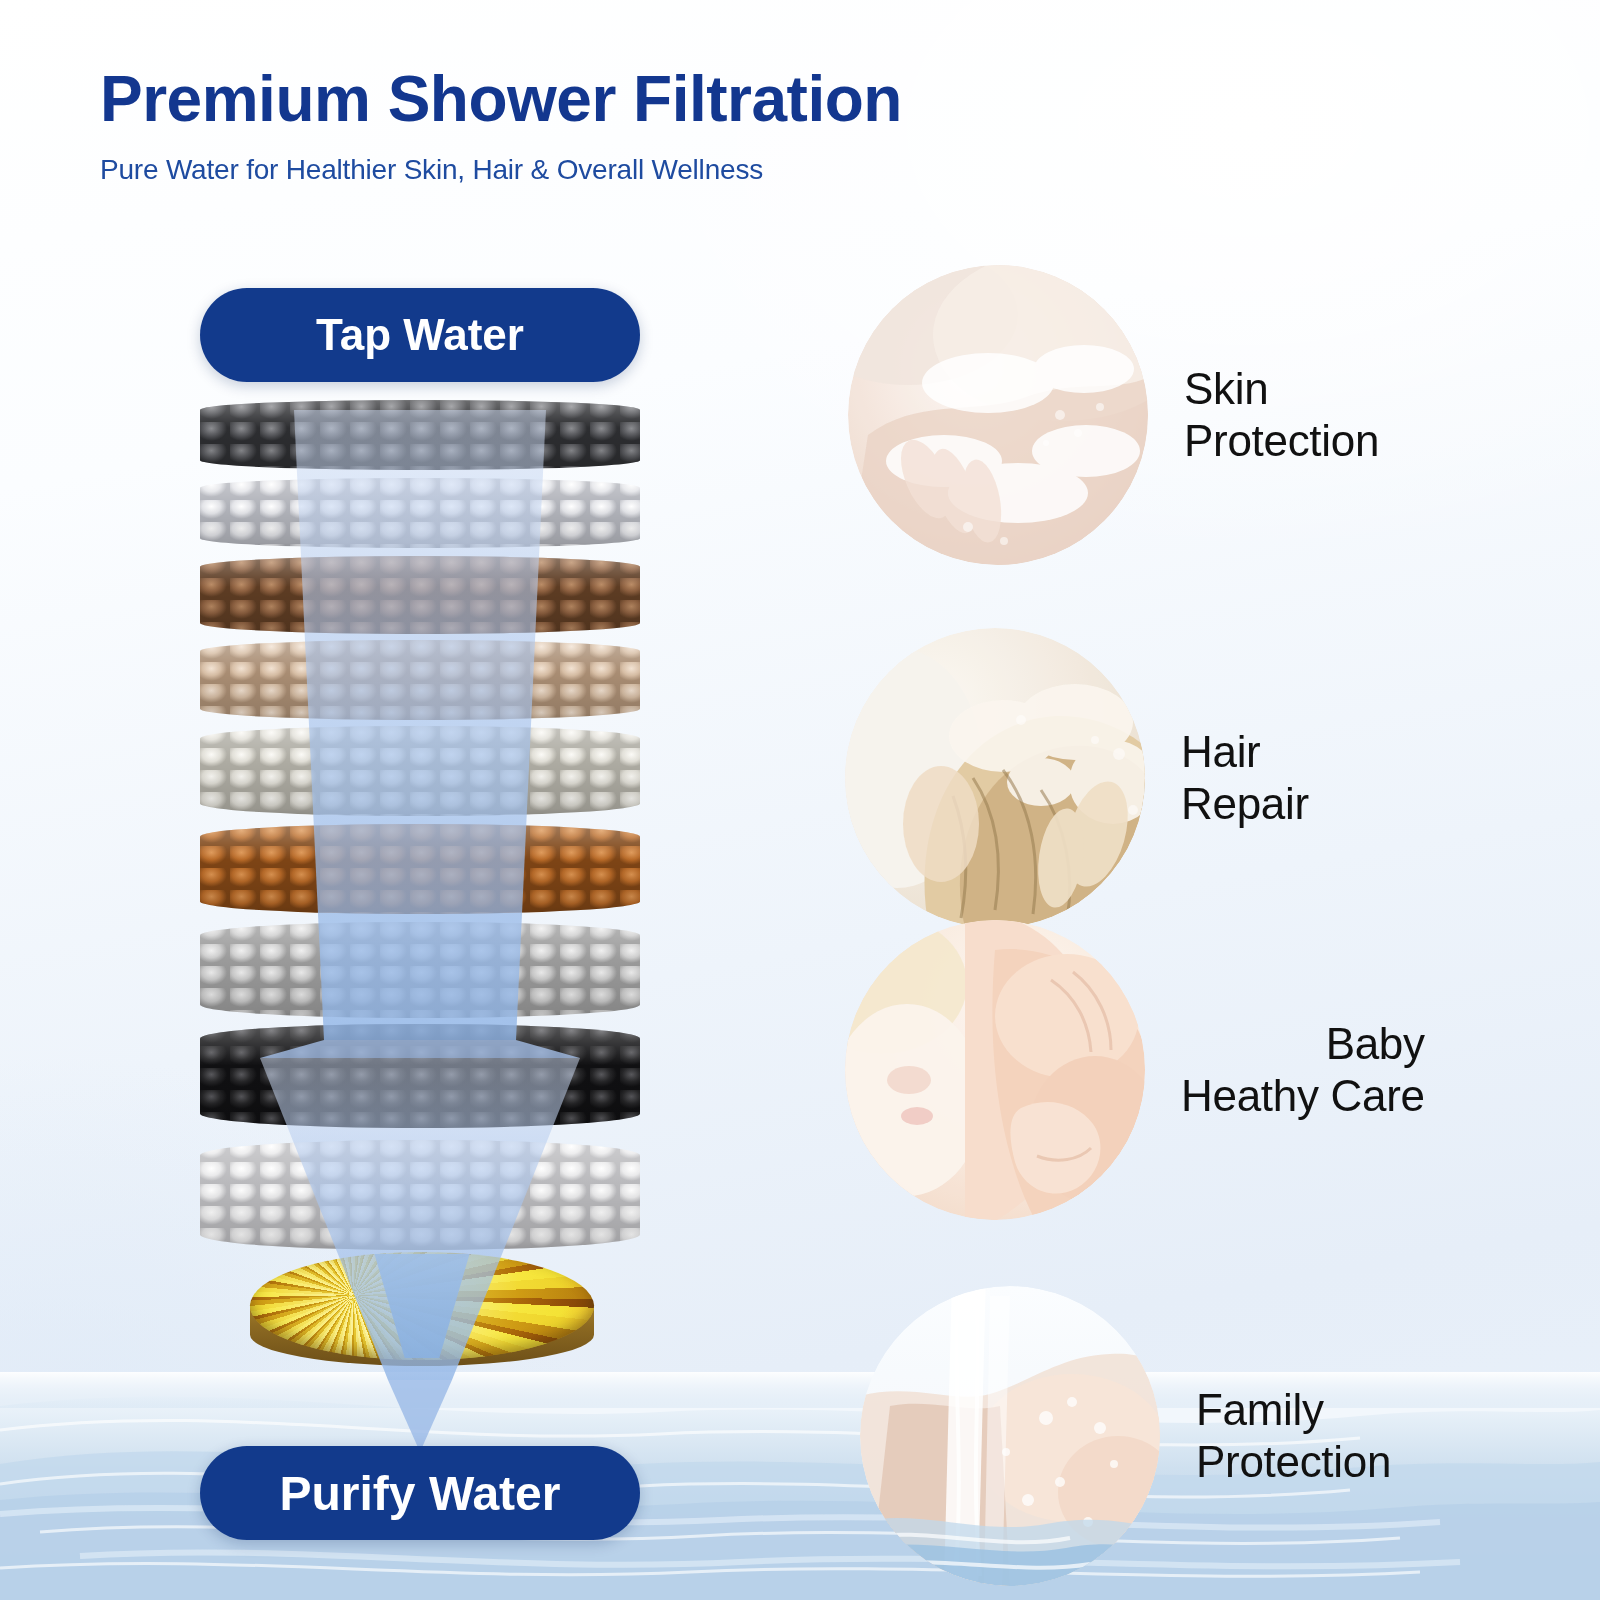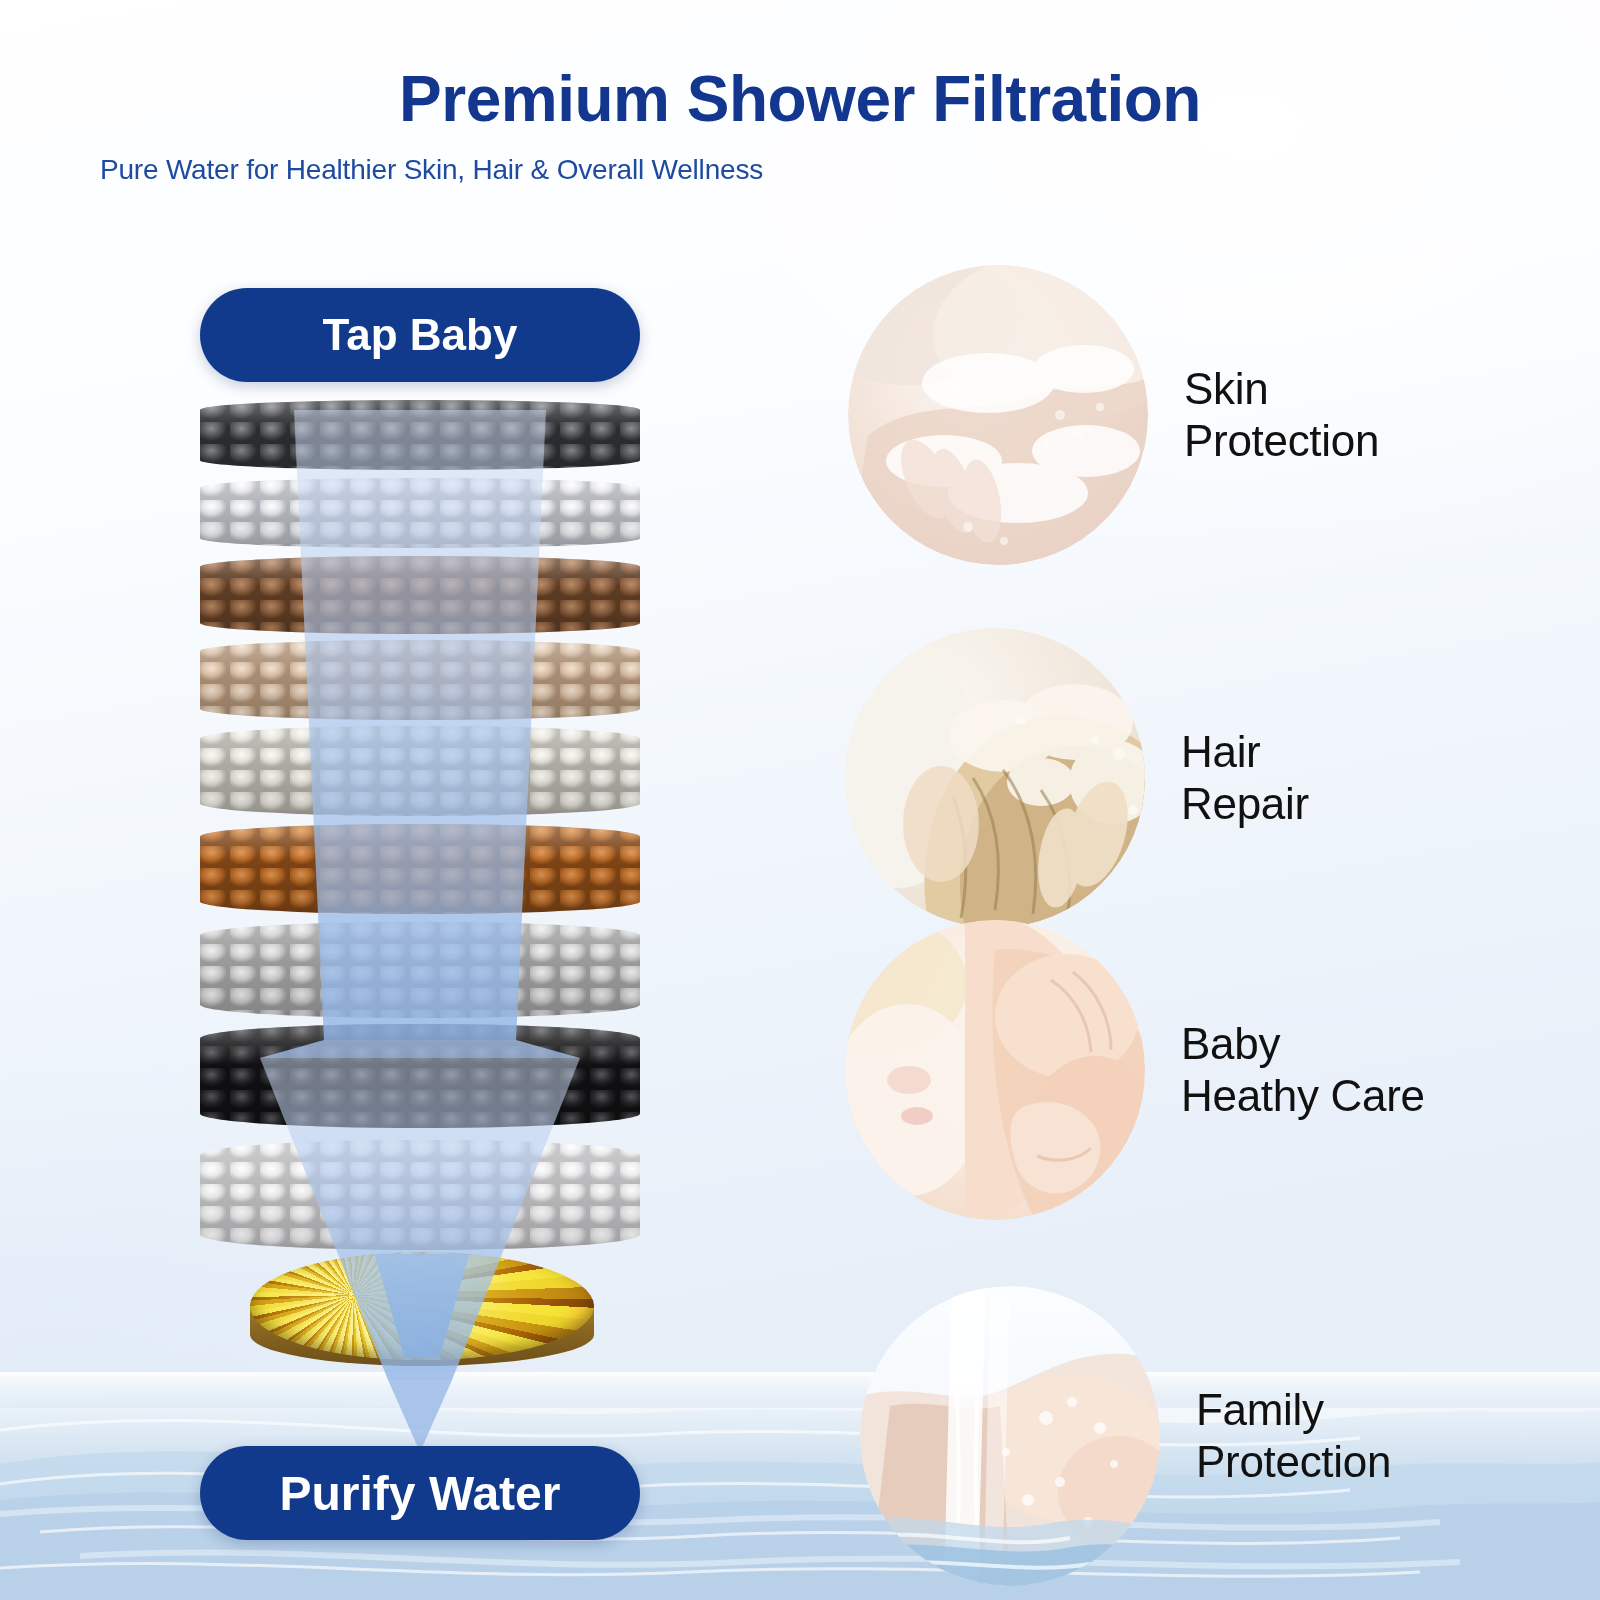--- a/index.html
+++ b/index.html
@@ -122,30 +122,30 @@
     width:300px; height:300px; border-radius:50%;
     flex:0 0 auto; overflow:hidden; position:relative;
   }
   .flabel {
     margin-left:36px;
     font-size:44px; line-height:1.18; color:#111111;
     white-space:pre-line; font-weight:400; letter-spacing:-0.3px;
   }
   #feature-1 { left:848px; top:265px; }
   #feature-2 { left:845px; top:628px; }
-  #feature-3 { left:845px; top:920px; }
+  #feature-3 { left:845px; top:920px;text-align:right; }
   #feature-4 { left:860px; top:1286px; }
 </style>
 </head>
 <body>
 
 <div id="page">
 
   <div id="header">
-    <div id="title" style="color: rgb(19, 55, 143); text-align: center;">Premium Shower Filtration</div>
+    <div id="title" style="color: rgb(19, 55, 143);">Premium Shower Filtration</div>
     <div id="subtitle" style="color: rgb(30, 75, 160);">Pure Water for Healthier Skin, Hair &amp; Overall Wellness</div>
   </div>
 
   <div id="waterband">
     <svg width="1600" height="228" viewBox="0 0 1600 228" preserveAspectRatio="none">
       <defs>
         <linearGradient id="wg1" x1="0" y1="0" x2="0" y2="1">
           <stop offset="0%" stop-color="#eef5fb"></stop>
           <stop offset="35%" stop-color="#cfe0ef"></stop>
           <stop offset="100%" stop-color="#aecbe4"></stop>
@@ -231,21 +231,21 @@
       <path d="M94,30 L346,30 L316,660 L124,660 Z" fill="url(#fg)"></path>
 
       <path d="M60,678 L380,678 L316,660 L124,660 Z" fill="#a6c2ea" opacity=".78"></path>
 
       <path d="M60,678 L380,678 L252,1000 L188,1000 Z" fill="url(#fg)"></path>
       <path d="M188,1000 L252,1000 L220,1072 Z" fill="#9dbce8" opacity=".85"></path>
     </svg>
   </div>
 
   <div class="badge" id="badge-tap" style="background: rgb(18, 58, 140); color: rgb(255, 255, 255);">
-    <span>Tap Baby</span>
+    <span>Tap Water</span>
   </div>
   <div class="badge" id="badge-pure" style="background: rgb(18, 58, 140); color: rgb(255, 255, 255);">
     <span>Purify Water</span>
   </div>
 
   <div class="feature" id="feature-1">
     <div class="fcircle">
       <svg width="300" height="300" viewBox="0 0 300 300">
         <defs>
           <clipPath id="c1">

